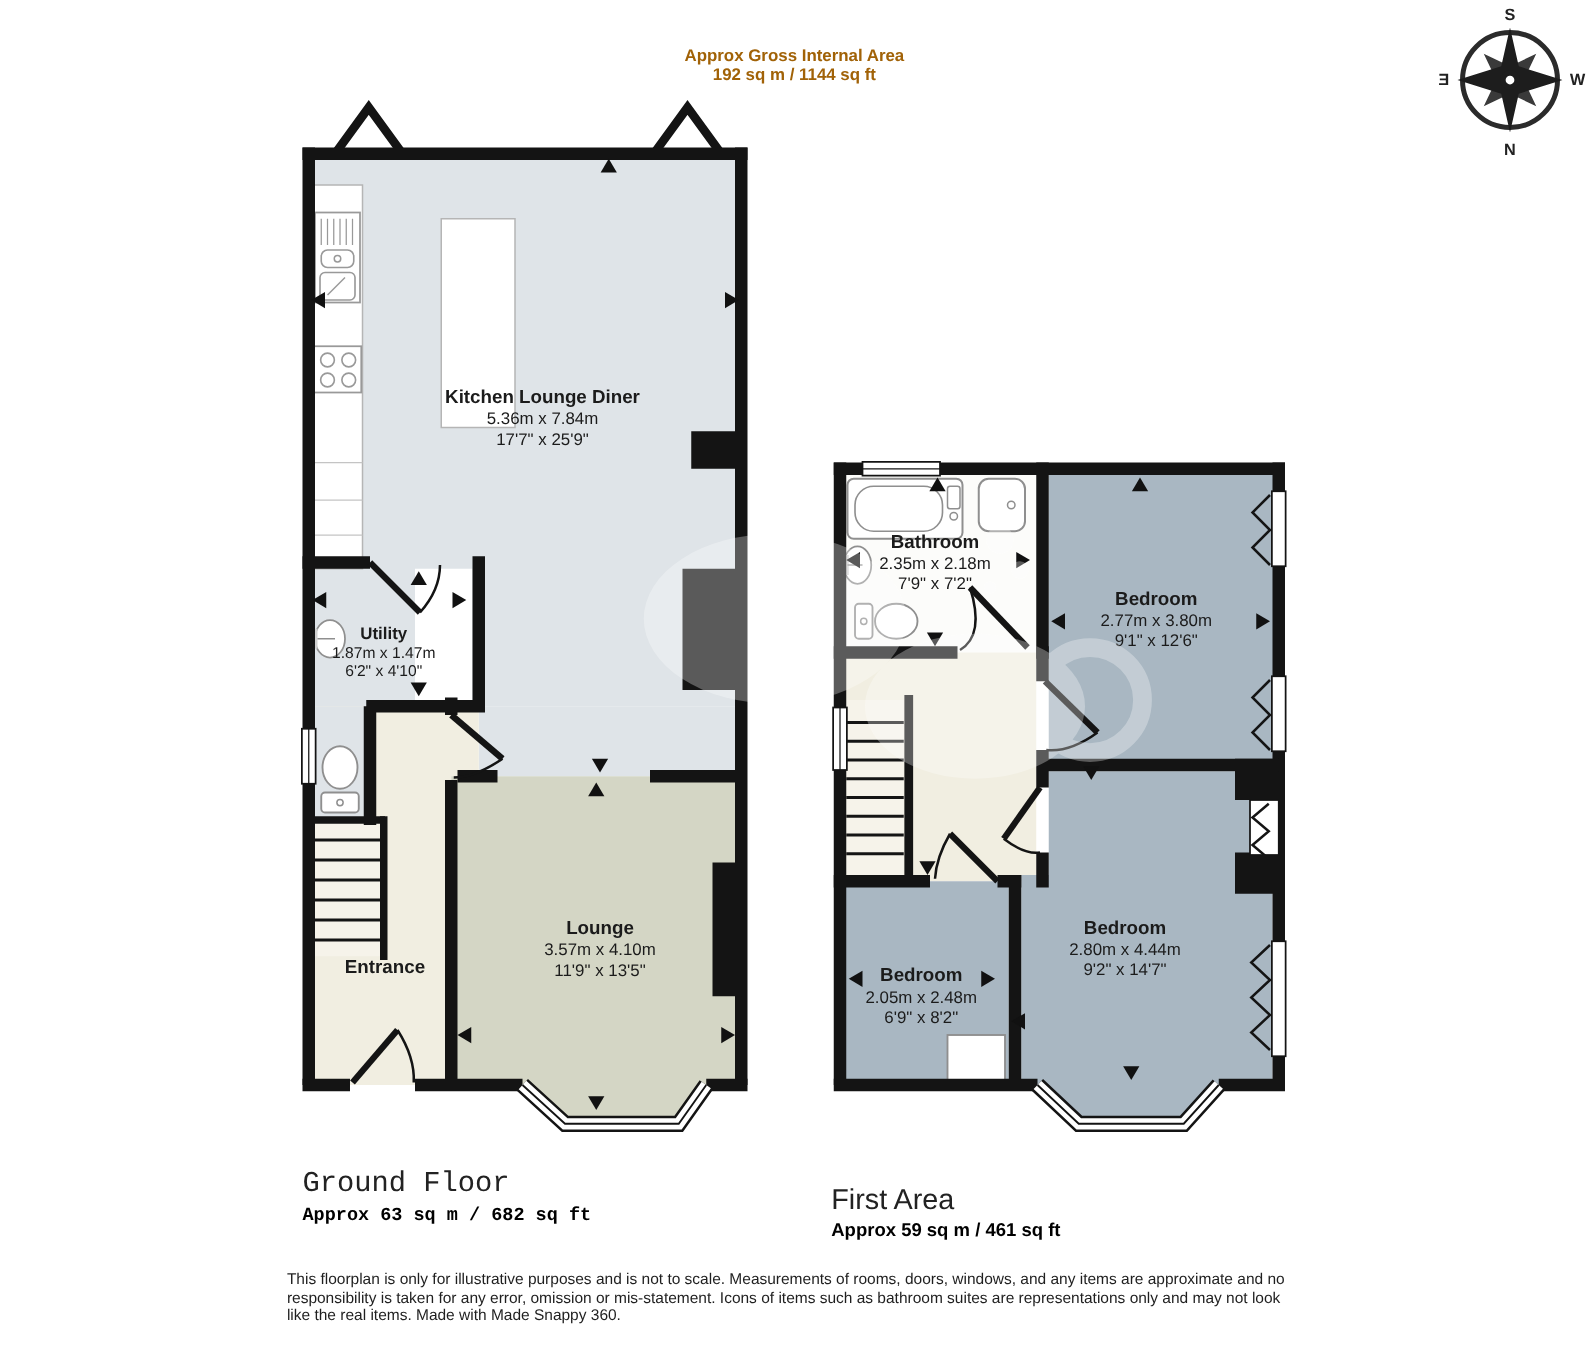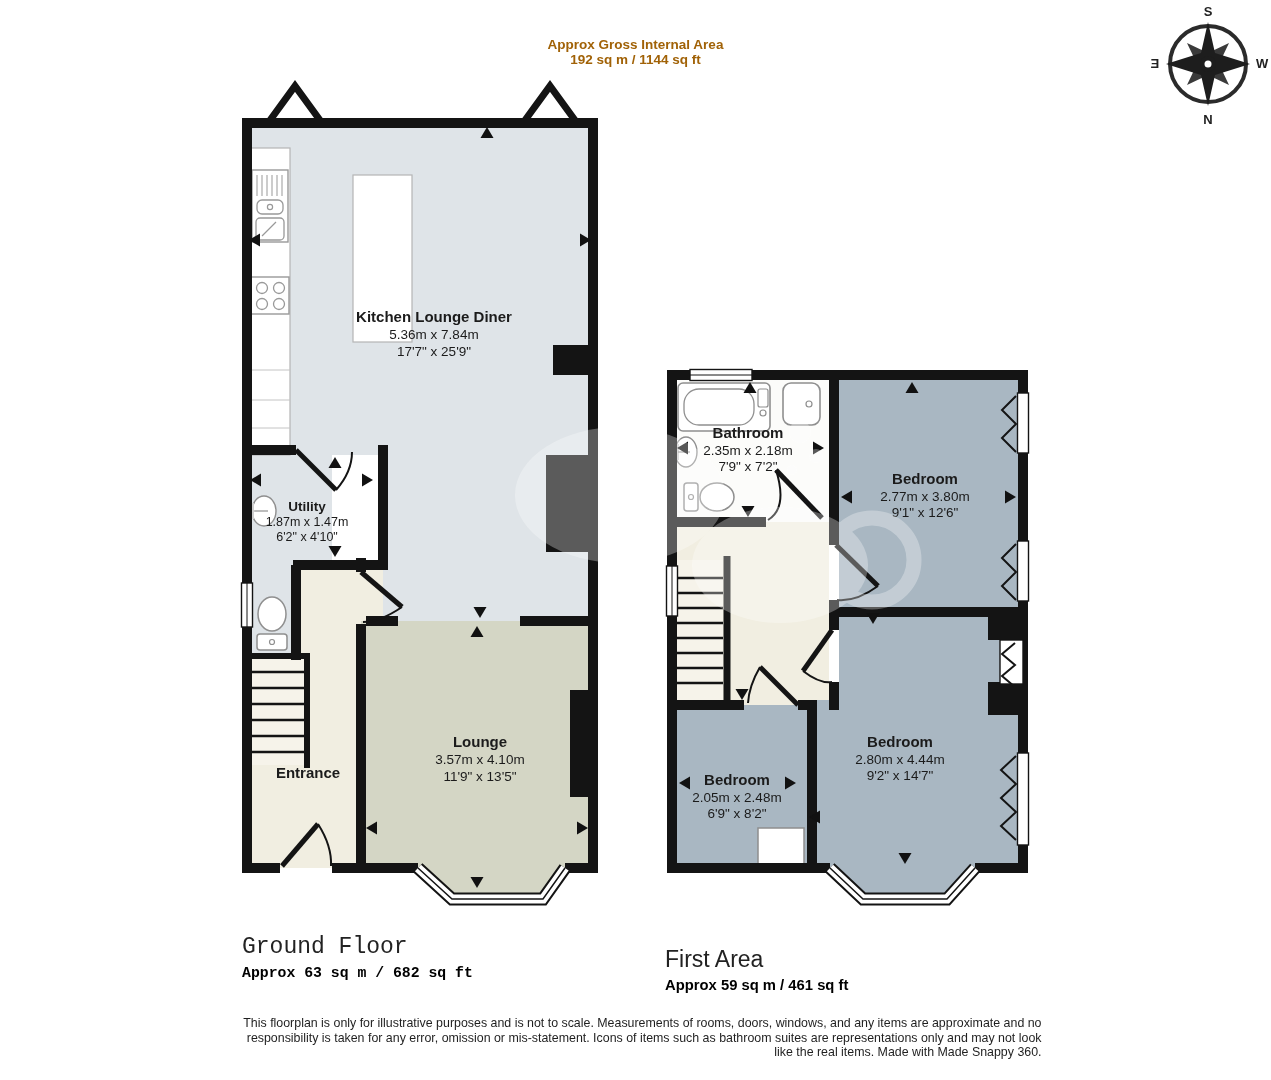--- a/index.html
+++ b/index.html
@@ -8,21 +8,21 @@
   .header{position:absolute;left:0;right:0;top:37px;text-align:center;
           font-size:13.5px;font-weight:bold;line-height:15px;color:#a16207;}
   .plan-svg{position:absolute;left:0;top:0;}
   .compass-svg{position:absolute;left:1143px;top:2px;}
   .caption{position:absolute;}
   .caption .floor-title{font-size:23px;font-weight:400;color:#222;line-height:26px;}
   .caption .floor-area{font-size:14.8px;font-weight:bold;color:#000000;margin-top:5px;}
   .caption-ground{left:242px;top:934px;font-family:Liberation Mono, monospace;}
   .caption-first{left:665px;top:946px;}
   .disclaimer{position:absolute;left:50%;transform:translateX(-50%);top:1016px;width:812px;
-              text-align:right;font-size:12.4px;line-height:14.6px;color:#1f1f1f;}
+              text-align:left;font-size:12.4px;line-height:14.6px;color:#1f1f1f;}
   svg text{font-family:"Liberation Sans",sans-serif;fill:#1b1b1b;}
   .room-name{font-size:15px;font-weight:bold;}
   .room-dim{font-size:13.5px;}
   .room-name-sm{font-size:13.5px;font-weight:bold;}
   .room-dim-sm{font-size:12.5px;}
   .compass-letter{font-size:13px;font-weight:bold;fill:#222;}
 </style>
 </head>
 <body>
 

